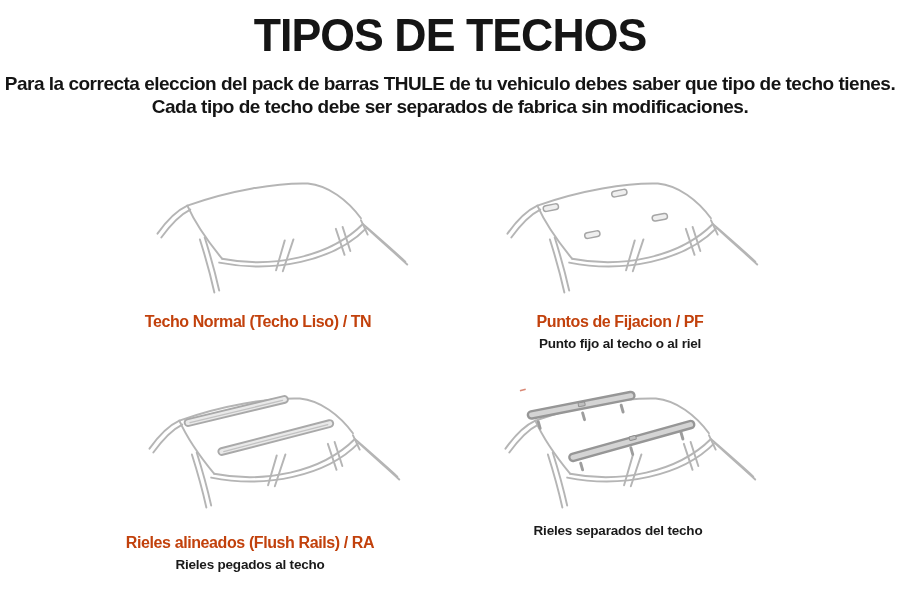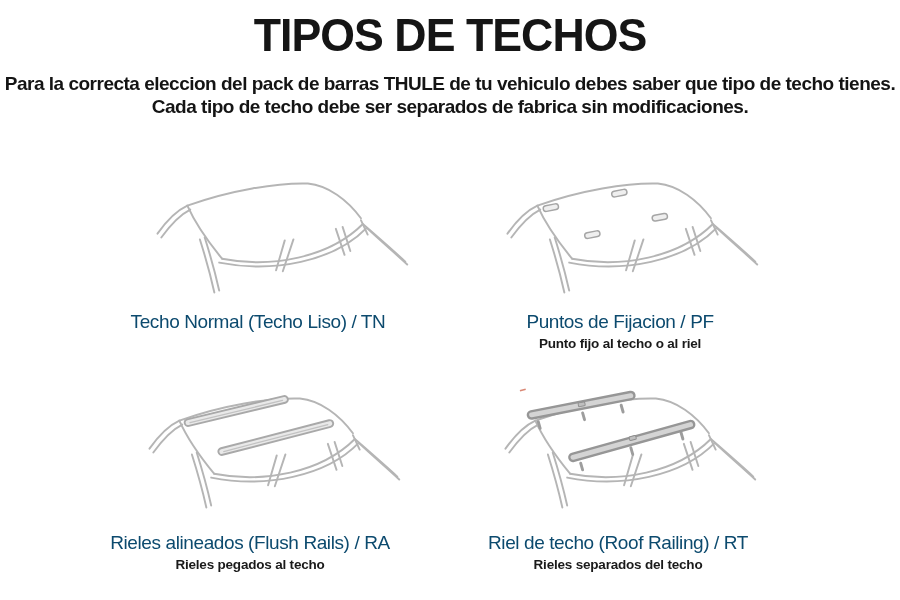--- a/index.html
+++ b/index.html
@@ -50,25 +50,25 @@
 
   .cell svg.illus{
     width:270px;height:135px;
     display:block;
     margin:0 auto;
   }
   #cell-tn svg.illus, #cell-ra svg.illus{transform:translateX(20px);}
   #cell-pf svg.illus, #cell-rt svg.illus{transform:translateX(8px);}
 
   .roof-title{
-    font-size:19px;
-    font-weight:normal;
+    font-size:16px;
+    font-weight:bold;
     letter-spacing:-0.4px;
     white-space:nowrap;
-    color:#0c4a6e;
+    color:#c2410c;
     margin-top:6px;
     line-height:22px;
   }
   #cell-ra .roof-title, #cell-rt .roof-title{margin-top:12px;}
   .roof-sub{
     font-size:13.5px;
     font-weight:bold;
     letter-spacing:-0.2px;
     white-space:nowrap;
     color:#1a1a1a;
@@ -181,17 +181,16 @@
         <line x1="57" y1="36" x2="160" y2="16" stroke="#d4d4d4" stroke-width="5"></line>
         <line x1="100" y1="80" x2="222" y2="46" stroke="#969696" stroke-width="10"></line>
         <line x1="100" y1="80" x2="222" y2="46" stroke="#d4d4d4" stroke-width="5"></line>
 
         <rect x="-3.5" y="-2" width="7" height="4" rx="1" transform="translate(109,25) rotate(-11)" fill="#bfbfbf" stroke="#8f8f8f" stroke-width="1"></rect>
         <rect x="-3.5" y="-2" width="7" height="4" rx="1" transform="translate(162,60) rotate(-14)" fill="#bfbfbf" stroke="#8f8f8f" stroke-width="1"></rect>
       </g>
 
       <path d="M45,11 l6,-1.5" stroke="#c9553a" stroke-width="1.6" opacity="0.7"></path>
     </svg>
-    <div class="roof-title">Riel de techo (Roof Railing) / RT</div>
     <div class="roof-sub">Rieles separados del techo</div>
   </div>
 
 </div>
 
 </body></html>

